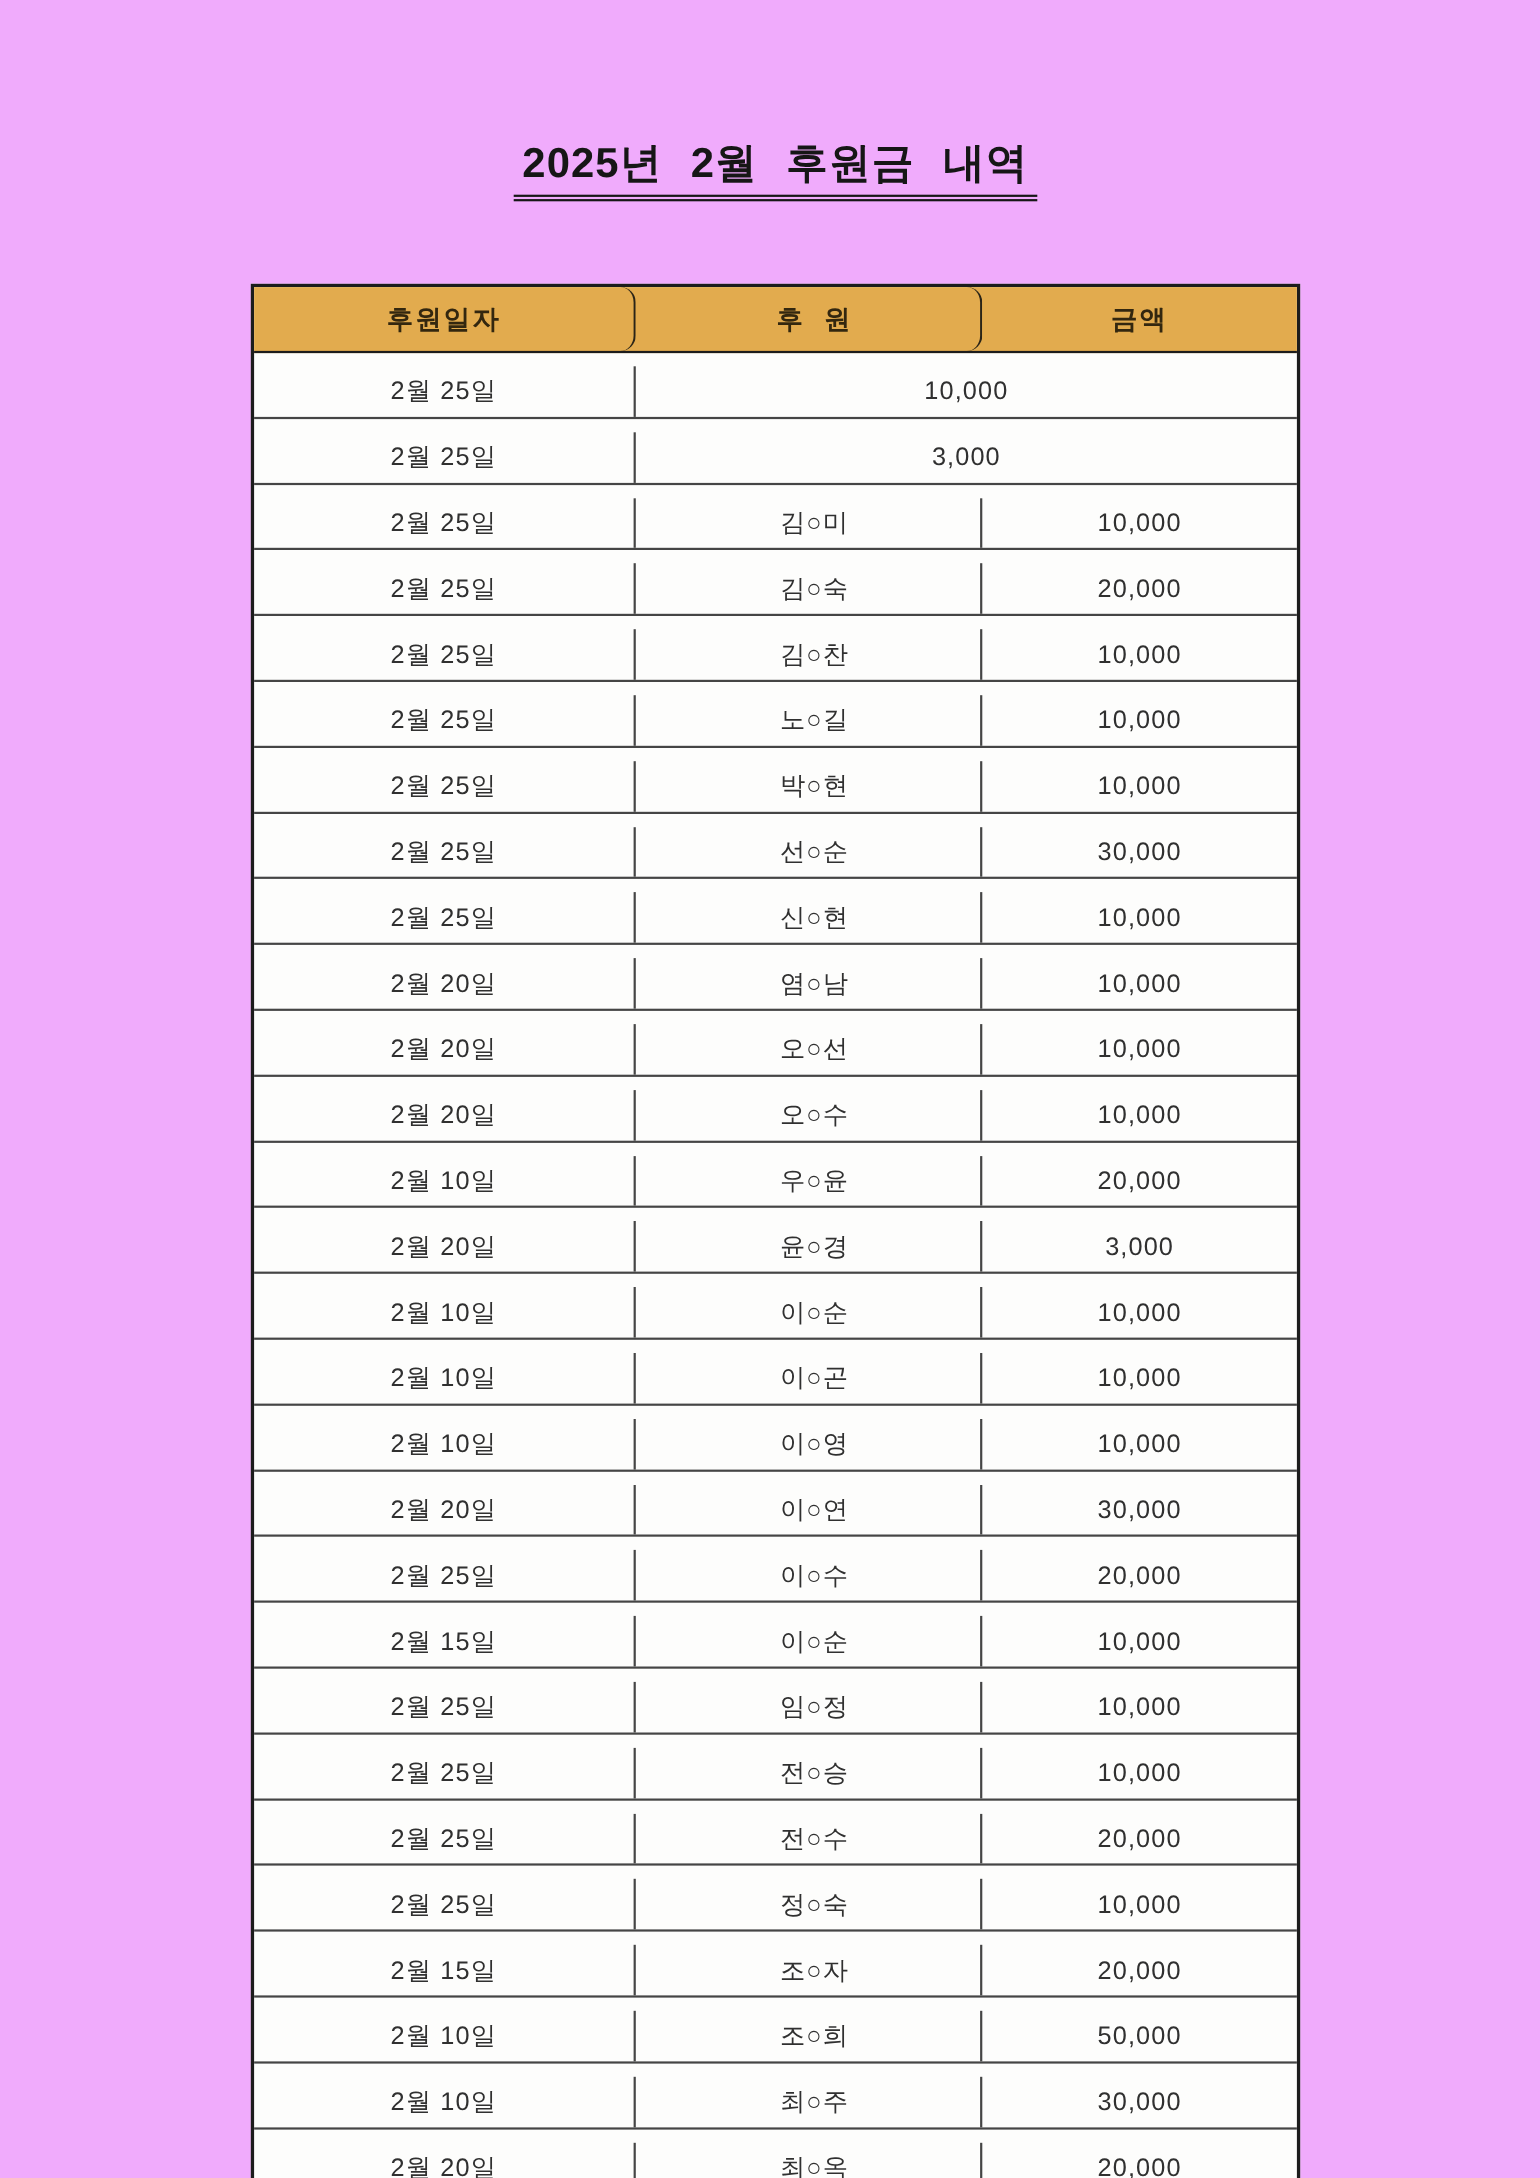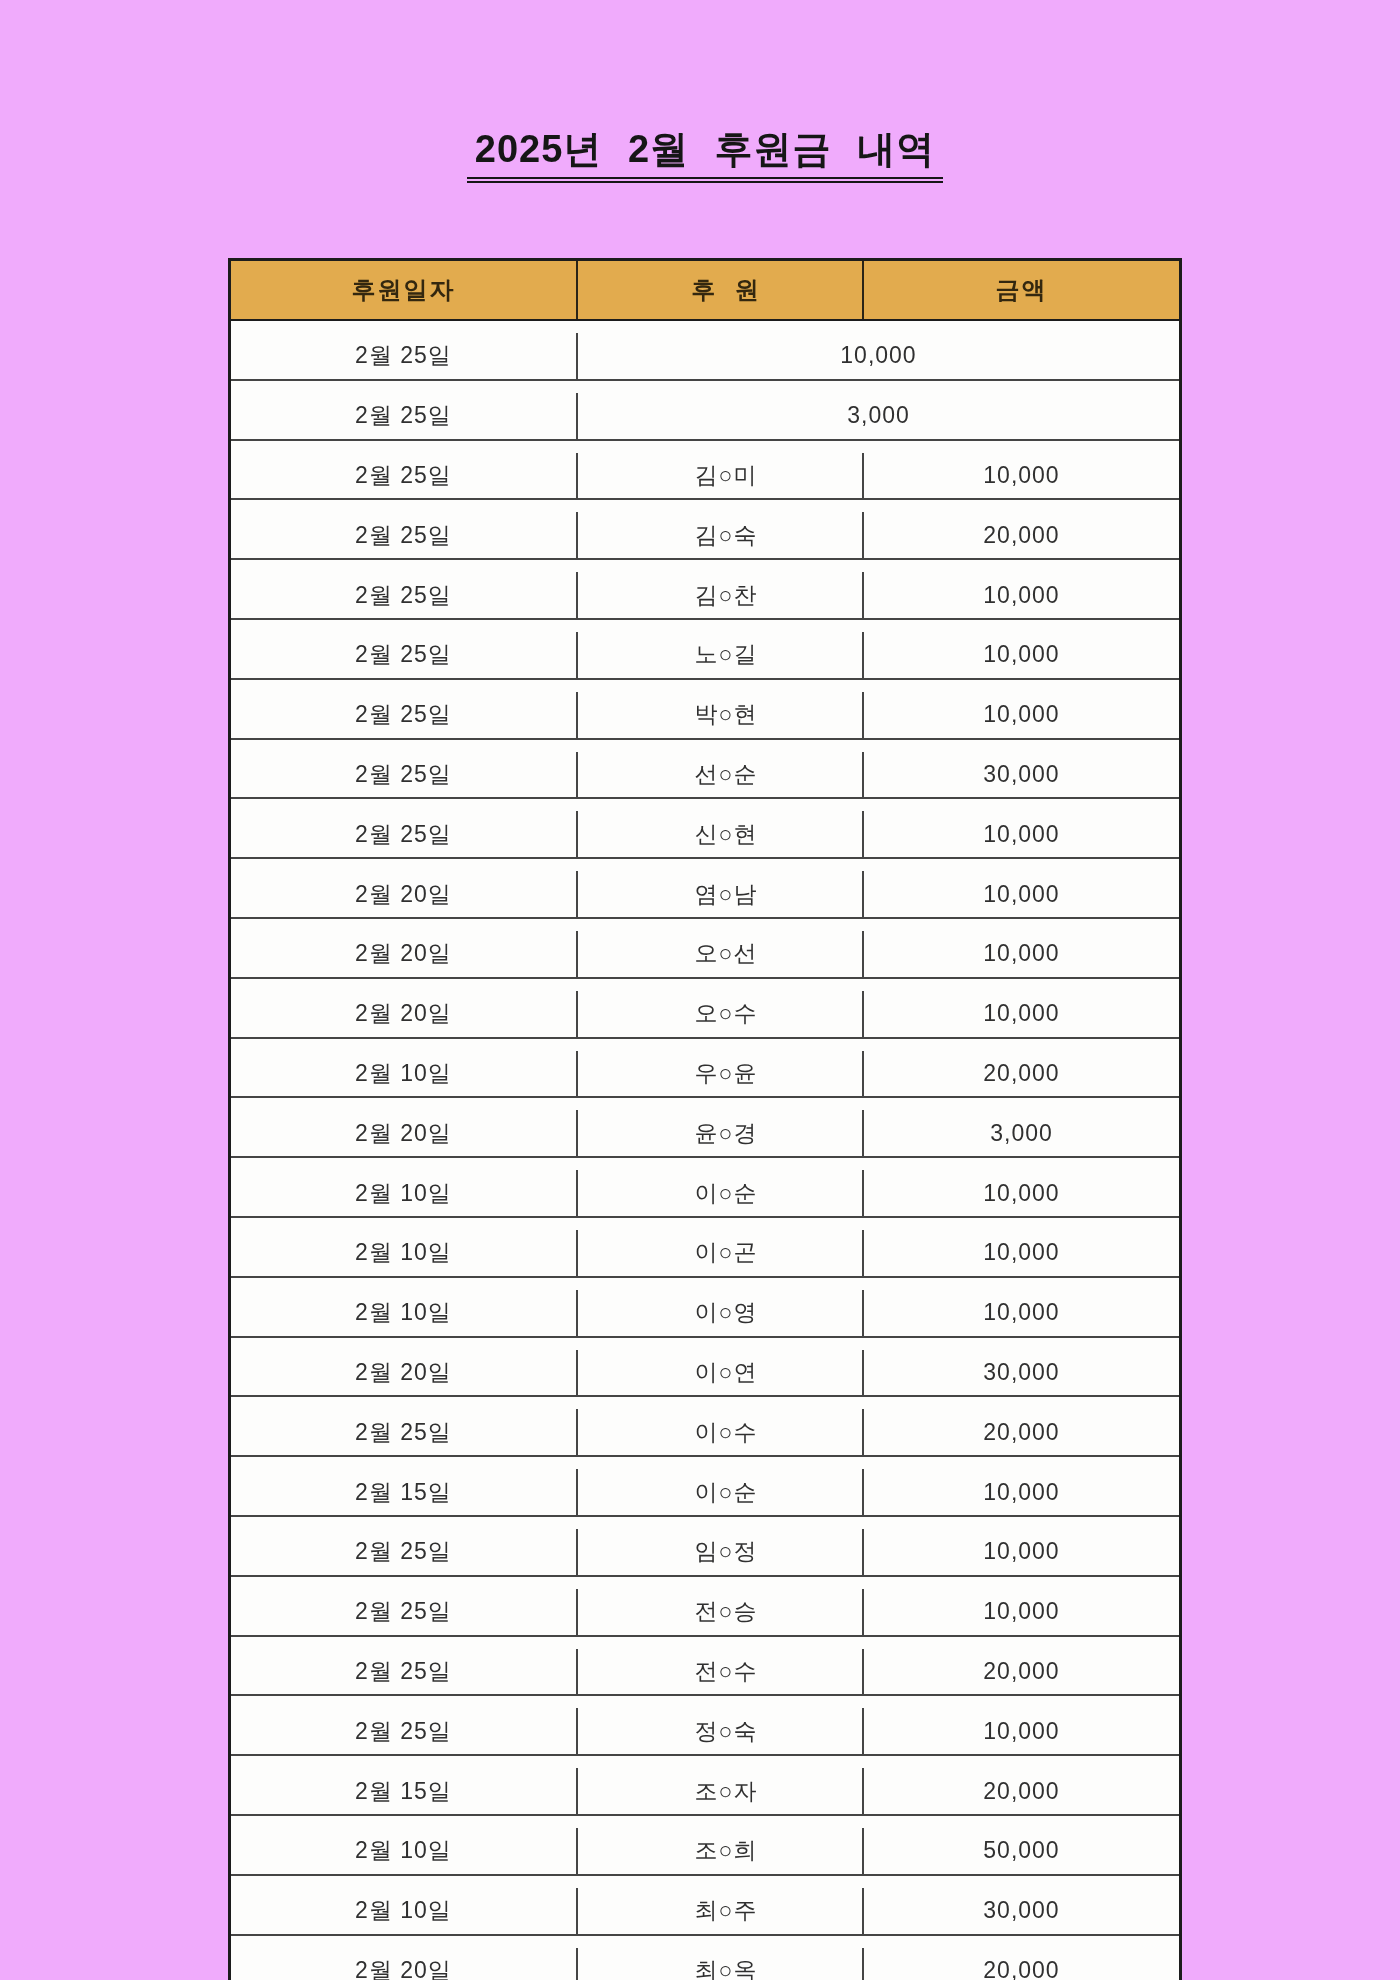--- a/index.html
+++ b/index.html
@@ -61,29 +61,30 @@
   .tr:last-child {
     border-bottom: none;
   }
   .th, .td {
     display: flex;
     align-items: center;
     justify-content: center;
     box-sizing: border-box;
   }
   .c1 { width: 347px; border-right: 2px solid var(--row-line, #454545); }
-  .c2 { width: 286px; border-right: 2px solid var(--row-line, #454545); padding-left: 12px; }
+  .c2 { width: 315px; border-right: 2px solid var(--row-line, #454545); padding-left: 12px; }
   .c3 { flex: 1; }
   .thead .c1, .thead .c2 { border-right: 2px solid #2a2417; }
   .th {
     font-size: 24px;
     font-weight: bold;
     color: var(--header-text, #33270f);
     white-space: pre;
     letter-spacing: 2px;
+    border-radius: 14px;
   }
   .td {
     font-size: 23px;
     color: var(--body-text, #303030);
     letter-spacing: 1px;
     white-space: pre;
   }
 </style>
 </head>
 <body>

